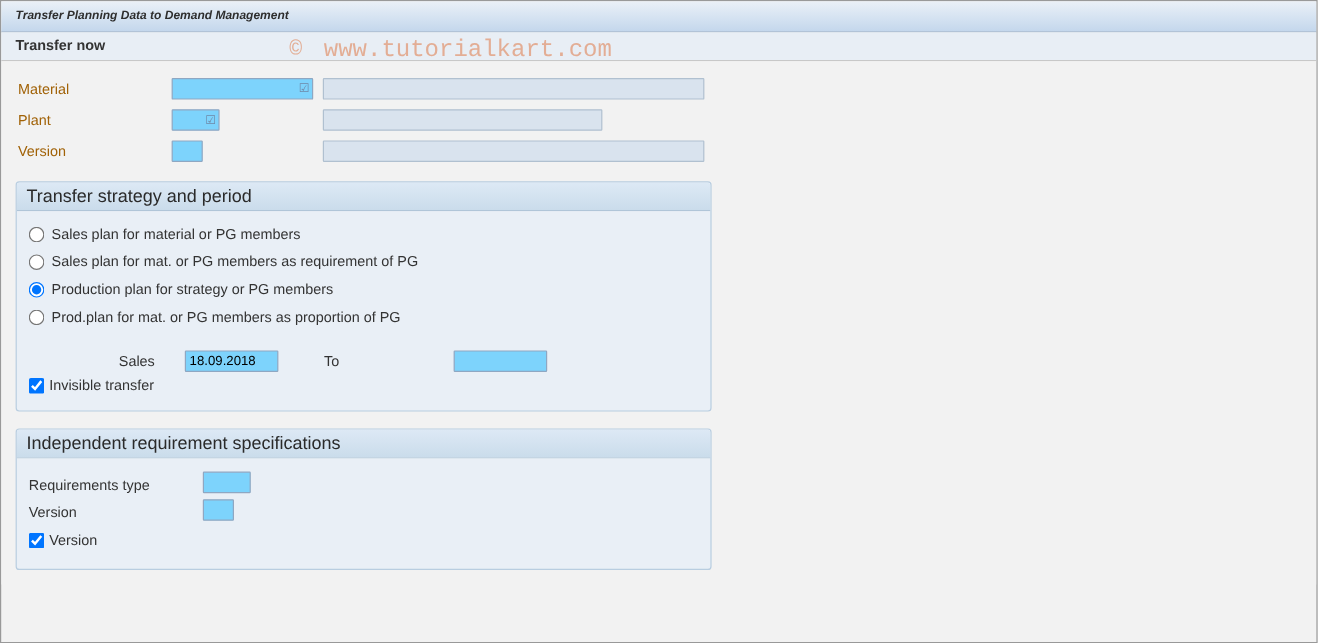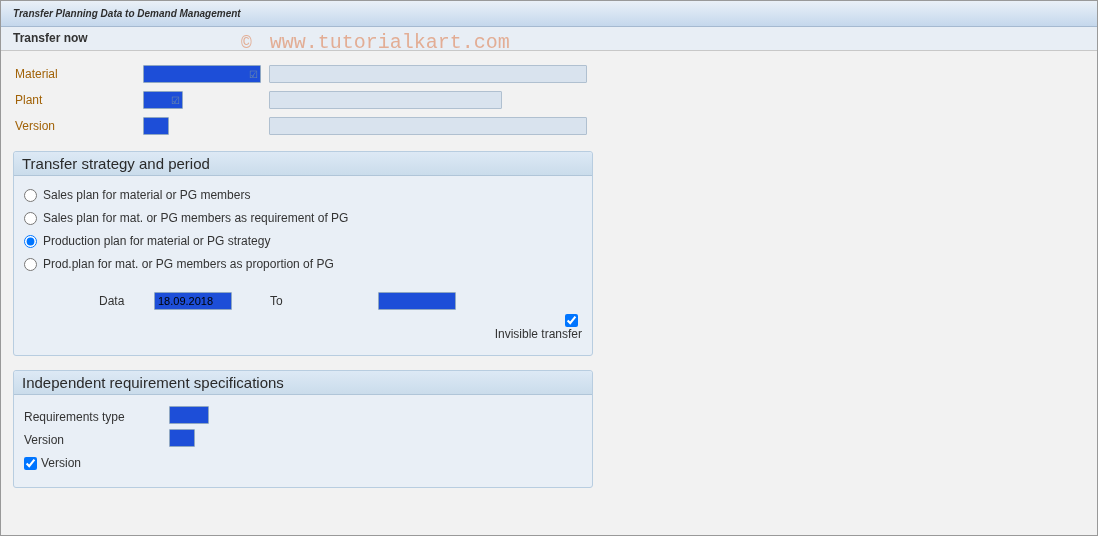--- a/index.html
+++ b/index.html
@@ -48,21 +48,21 @@
       height: 22px;
     }
     .field-label {
       width: 130px;
       color: #a16207;
       padding-left: 2px;
     }
     .input-short {
       height: 18px;
       border: 1px solid #8fa7c2;
-      background: #1d4ed8;
+      background: #7dd3fc;
       font-size: 11px;
       padding: 0 3px;
       border-radius: 1px;
     }
     .required-indicator {
       position: absolute;
       right: 3px;
       top: 50%;
       transform: translateY(-50%);
       font-size: 10px;
@@ -111,23 +111,22 @@
       display: flex;
       align-items: center;
       margin-top: 18px;
     }
     .date-row .lbl {
       width: 55px;
       text-align: left;
     }
     .check-row {
       display: flex;
-      align-items: flex-end;
+      align-items: center;
       margin-top: 4px;
-      flex-direction: column;
     }
     .check-row input[type=checkbox] {
       margin-right: 4px;
     }
     .spec-row {
       display: flex;
       align-items: flex-end;
       margin: 3px 0;
       height: 20px;
     }
@@ -201,30 +200,30 @@
       <div class="radio-row">
         <input type="radio" name="strat" style="">
         <span>Sales plan for material or PG members</span>
       </div>
       <div class="radio-row">
         <input type="radio" name="strat" style="">
         <span>Sales plan for mat. or PG members as requirement of PG</span>
       </div>
       <div class="radio-row">
         <input type="radio" name="strat" checked="" style="">
-        <span>Production plan for material or PG strategy</span>
+        <span>Production plan for strategy or PG members</span>
       </div>
       <div class="radio-row">
         <input type="radio" name="strat" style="">
         <span>Prod.plan for mat. or PG members as proportion of PG</span>
       </div>
 
       <div class="date-row">
         <div style="width:75px;"></div>
-        <div class="lbl">Data</div>
+        <div class="lbl">Sales</div>
         <input class="input-short" style="width: 78px;" value="18.09.2018">
         <div style="width:38px;"></div>
         <div class="lbl" style="width:40px;">To</div>
         <div style="width:68px;"></div>
         <input class="input-short" style="width: 78px;" value="">
       </div>
 
       <div class="check-row">
         <input type="checkbox" checked="" style="">
         <span>Invisible transfer</span>

